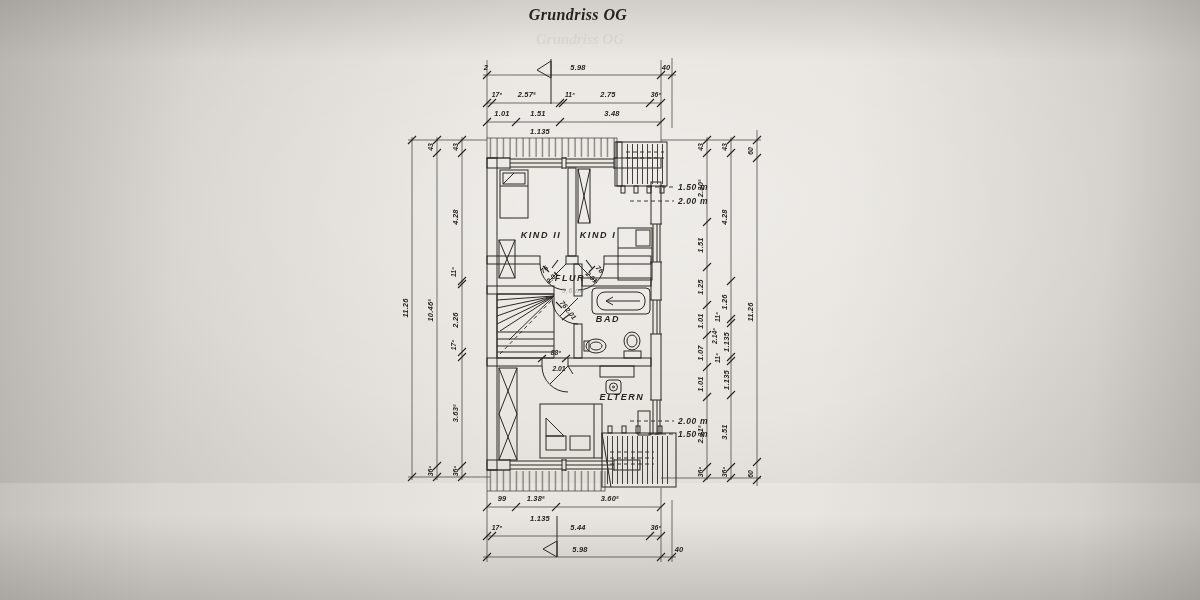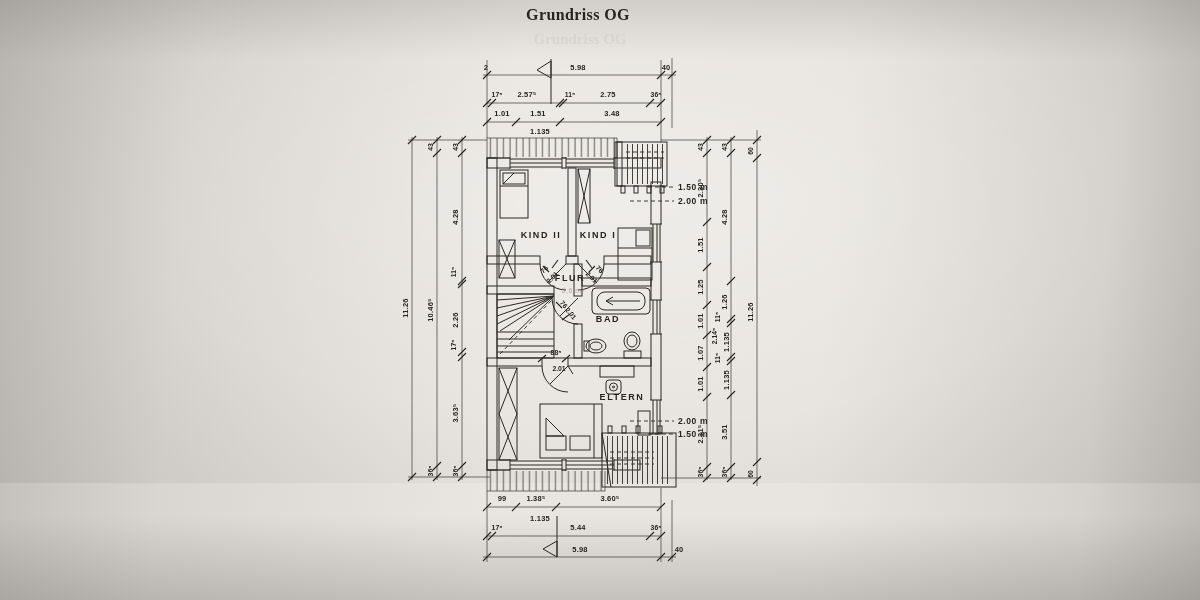--- a/index.html
+++ b/index.html
@@ -3,21 +3,21 @@
 <meta charset="utf-8">
 <style>
   html,body{margin:0;padding:0;}
   body{
     width:1200px;height:600px;overflow:hidden;
     font-family:"Liberation Sans","DejaVu Sans",sans-serif;
     background:
       linear-gradient(180deg, rgba(110,105,100,.20) 0%, rgba(0,0,0,0) 10%, rgba(0,0,0,0) 86%, rgba(80,76,72,.24) 100%),
       linear-gradient(95deg, #bfbcb8 0%, #d9d6d1 16%, #e9e6e1 42%, #e8e5e0 68%, #d6d3ce 90%, #bdbab6 100%);
   }
-  .stage{position:relative;width:1200px;height:483px;}
+  .stage{position:relative;width:1200px;height:483px;font-style:italic;}
   .paper-shade{
     position:absolute;inset:0;
     background:radial-gradient(ellipse at 52% 42%, rgba(255,255,255,.28) 0%, rgba(255,255,255,0) 55%, rgba(70,66,62,.10) 100%);
     pointer-events:none;
   }
   svg{position:absolute;left:0;top:0;}
   text{fill:#26241f;}
   .ttl{font-family:"Liberation Serif","DejaVu Serif",serif;font-weight:bold;font-size:16px;letter-spacing:.4px;}
   .ghost{font-family:"Liberation Serif","DejaVu Serif",serif;font-weight:bold;font-size:15px;fill:#8d8880;opacity:.12;}
   .dim{font-size:7.5px;font-weight:700;letter-spacing:.2px;}

